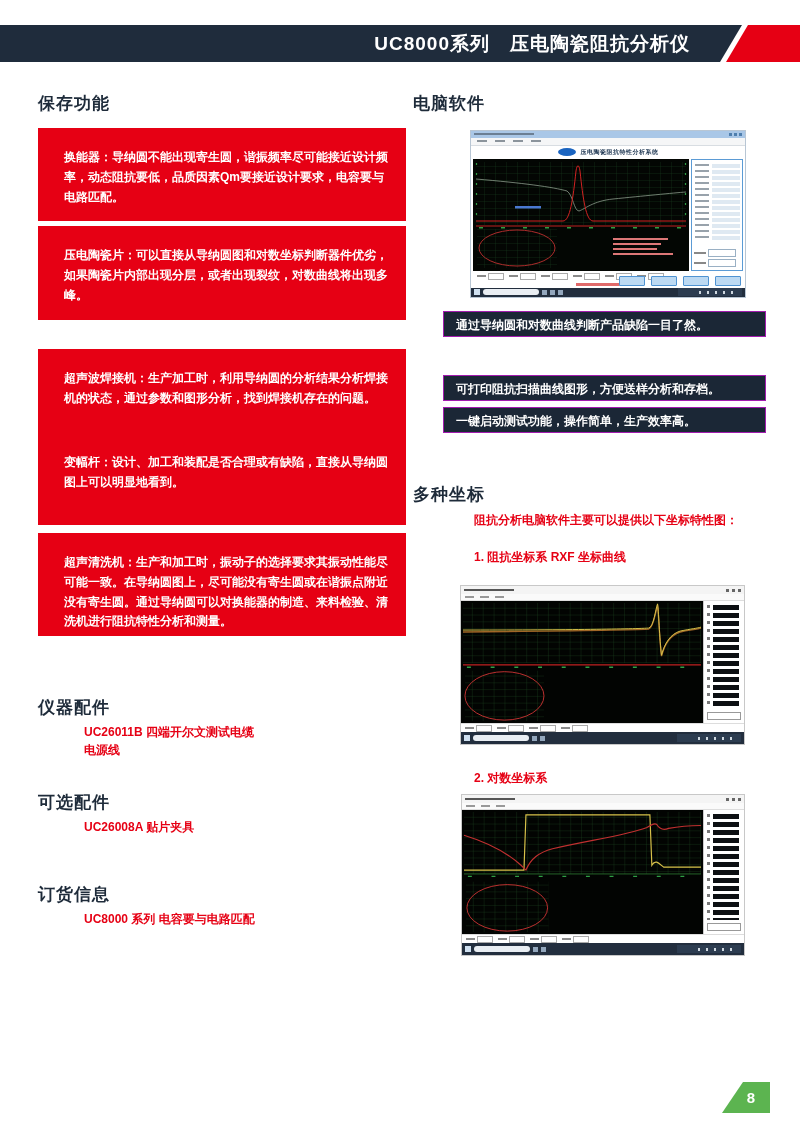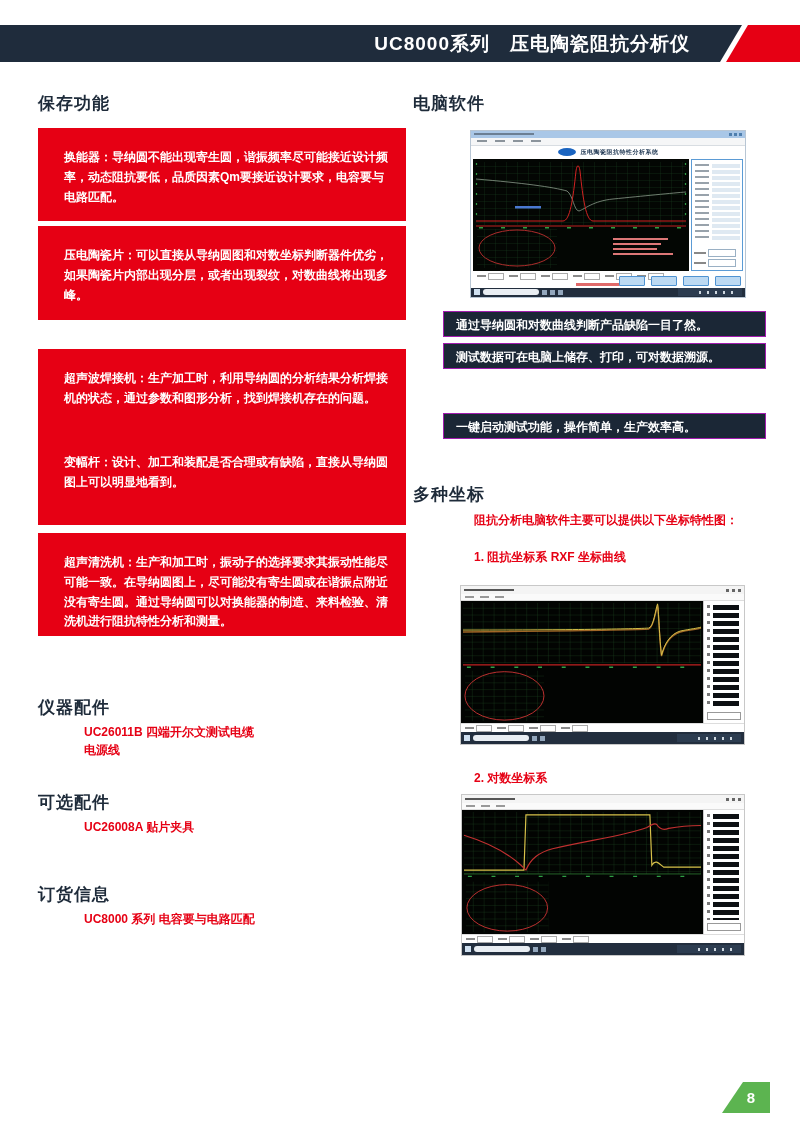--- a/index.html
+++ b/index.html
@@ -221,22 +221,22 @@
       <span class="tb-start"></span>
       <span class="tb-search"></span>
       <span class="tb-ico"></span>
       <span class="tb-ico"></span>
       <span class="tb-ico"></span>
       <span class="tb-tray"></span>
     </div>
   </div>
 
   <div class="dark-box" style="top:311px;">通过导纳圆和对数曲线判断产品缺陷一目了然。</div>
-  <div class="dark-box" style="top:343px;">测试数据可在电脑上储存、打印，可对数据溯源。</div>
-  <div class="dark-box" style="top:407px;margin-top:6px;">一键启动测试功能，操作简单，生产效率高。</div>
+  <div class="dark-box" style="top:375px;">可打印阻抗扫描曲线图形，方便送样分析和存档。</div>
+  <div class="dark-box" style="top:407px;">一键启动测试功能，操作简单，生产效率高。</div>
 
   <div class="sec-title" style="left:413px;top:483px;">多种坐标</div>
   <div class="red-line" style="left:430px;top:512px;">阻抗分析电脑软件主要可以提供以下坐标特性图：</div>
   <div class="red-line" style="left:430px;top:549px;">1. 阻抗坐标系 RXF 坐标曲线</div>
 
   <div class="chart-window" style="left:460px;top:585px;width:285px;height:160px;">
     <div class="cw-titlebar">
       <span class="cw-titletext"></span>
       <span class="cw-dots">
           <span></span>

